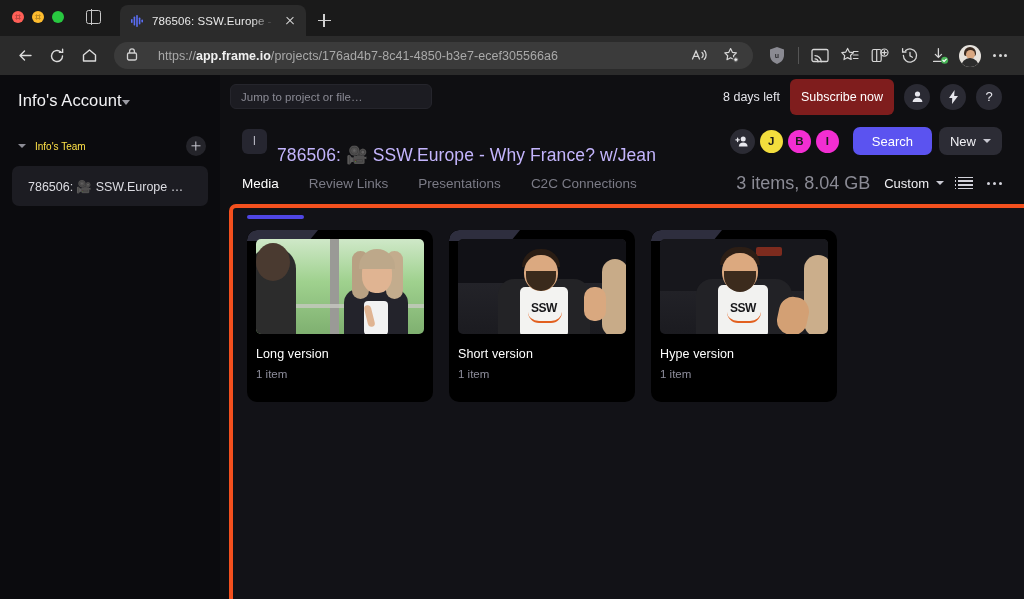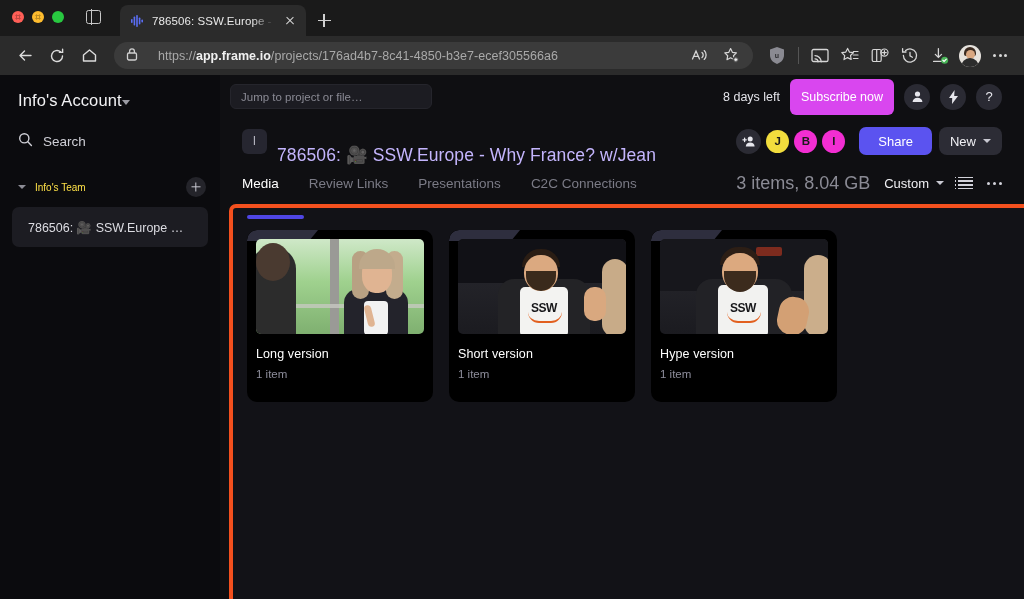--- a/index.html
+++ b/index.html
@@ -112,21 +112,21 @@
   .main { flex: 1; min-width: 0; position: relative; background: #0f0f12; }
   .topbar { height: 43px; display:flex; align-items:center; padding: 0 22px 0 10px; }
   .jump {
     width: 202px; height: 25px; background: #1c1c22; border-radius: 6px;
     display:flex; align-items:center; padding: 0 10px; border: 1px solid #25252c;
   }
   .jump span { font-size: 11.5px; color: #8a8a94; }
   .topbar-right { margin-left: auto; display:flex; align-items:center; gap: 10px; }
   .days { font-size: 12.5px; color: #e4e4ea; }
   .subscribe {
-    height: 26px; padding: 18px 11px; border-radius: 6px; background: #d946ef;
+    height: 26px; padding: 18px 11px; border-radius: 6px; background: #7f1d1d;
     display:flex; align-items:center; font-size: 12.5px; color: #fff;
   }
   .circ-btn { width: 26px; height: 26px; border-radius: 50%; background: #2a2a33; display:flex; align-items:center; justify-content:center; }
   .circ-btn span { font-size: 13px; color: #e6e6ec; line-height: 1; }
 
   .titlerow { height: 46px; display:flex; align-items:center; padding: 0 22px 0 22px; gap: 10px; }
   .proj-badge {
     width: 25px; height: 25px; border-radius: 6px; background: #262630;
     display:flex; align-items:center; justify-content:center;
     font-size: 12px; color: #b5b5c0;
@@ -354,29 +354,20 @@
   </div>
 
   <div class="page">
 
     <div class="app-sidebar">
       <div class="acct">
         <span class="acct-name">Info's Account</span>
         <span class="chev"></span>
       </div>
 
-      <div class="search-row">
-        <span>
-          <svg width="15" height="15" viewBox="0 0 15 15" fill="none" stroke="#cfcfd6" stroke-width="1.4" stroke-linecap="round">
-            <circle cx="6.3" cy="6.3" r="4.6"></circle>
-              <path d="M9.8 9.8l3.6 3.6"></path>
-          </svg>
-        </span>
-        <span class="search-label">Search</span>
-      </div>
 
       <div class="team-row">
         <span class="team-chev"></span>
         <span class="team-name">Info's Team</span>
         <span class="plus-btn"></span>
       </div>
 
       <div class="proj-item">
         <span class="proj-text">786506: 🎥 SSW.Europe …</span>
       </div>
@@ -415,21 +406,21 @@
           <span class="invite-btn">
             <svg width="14" height="13" viewBox="0 0 14 13" fill="#e8e8ee">
               <circle cx="8.2" cy="3.9" r="2.5"></circle>
                 <path d="M3.8 11.6c0-2.5 2-4 4.4-4s4.4 1.5 4.4 4z"></path>
               <path d="M2.6 3.1v3.4M.9 4.8h3.4" stroke="#e8e8ee" stroke-width="1.3" stroke-linecap="round"></path>
             </svg>
           </span>
           <span class="av" style="background:#f2dd3d">J</span>
           <span class="av" style="background:#f22ed2">B</span>
           <span class="av" style="background:#f22ed2">I</span>
-          <span class="share-btn">Share</span>
+          <span class="share-btn">Search</span>
           <span class="new-btn">
             <span>New</span>
             <span class="new-chev"></span>
           </span>
         </div>
       </div>
 
       <div class="tabsrow">
         <span class="ptab active">Media</span>
         <span class="ptab">Review Links</span>

